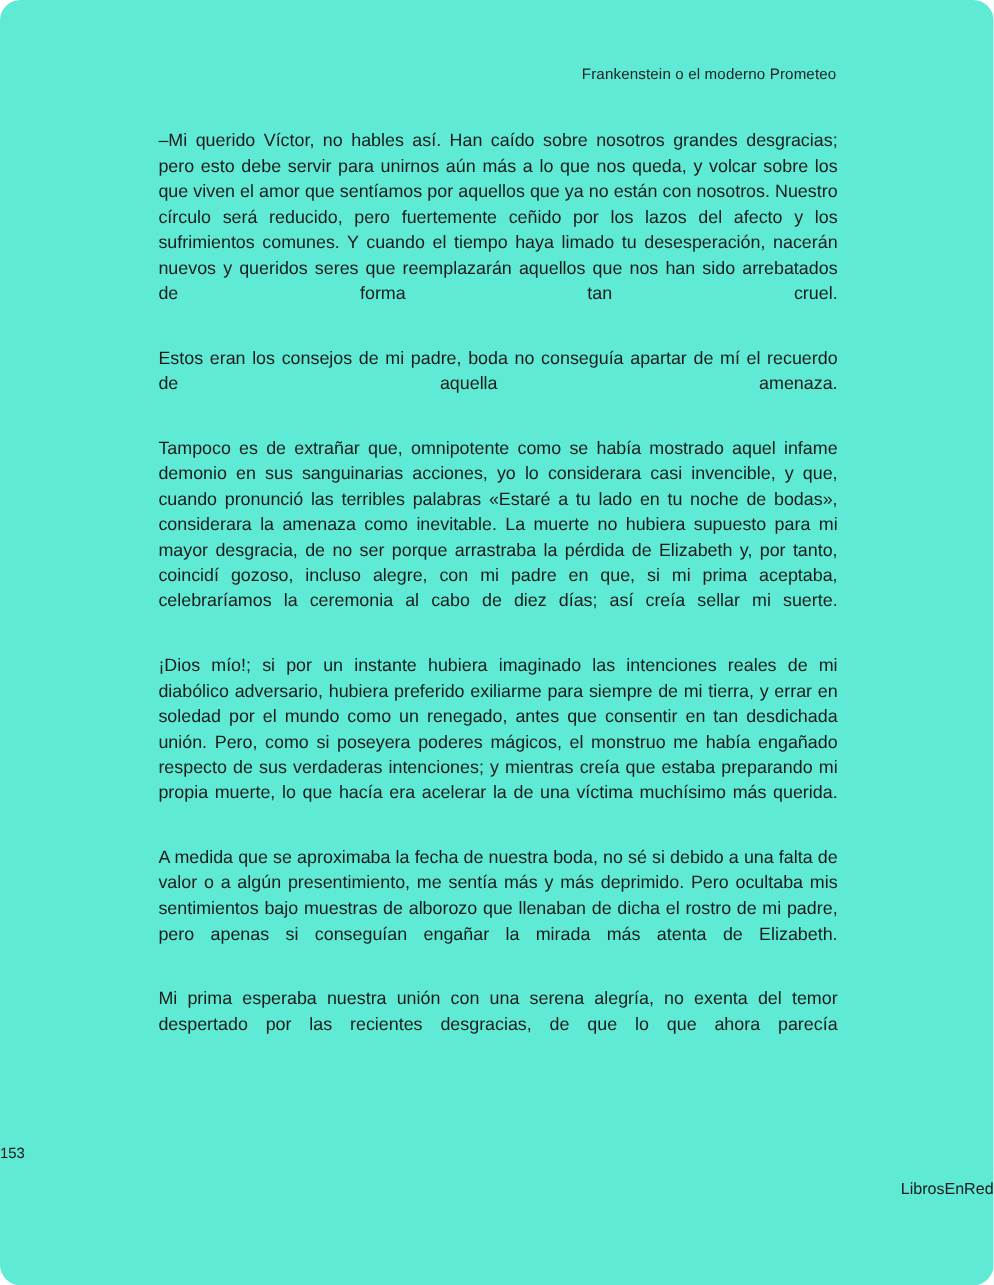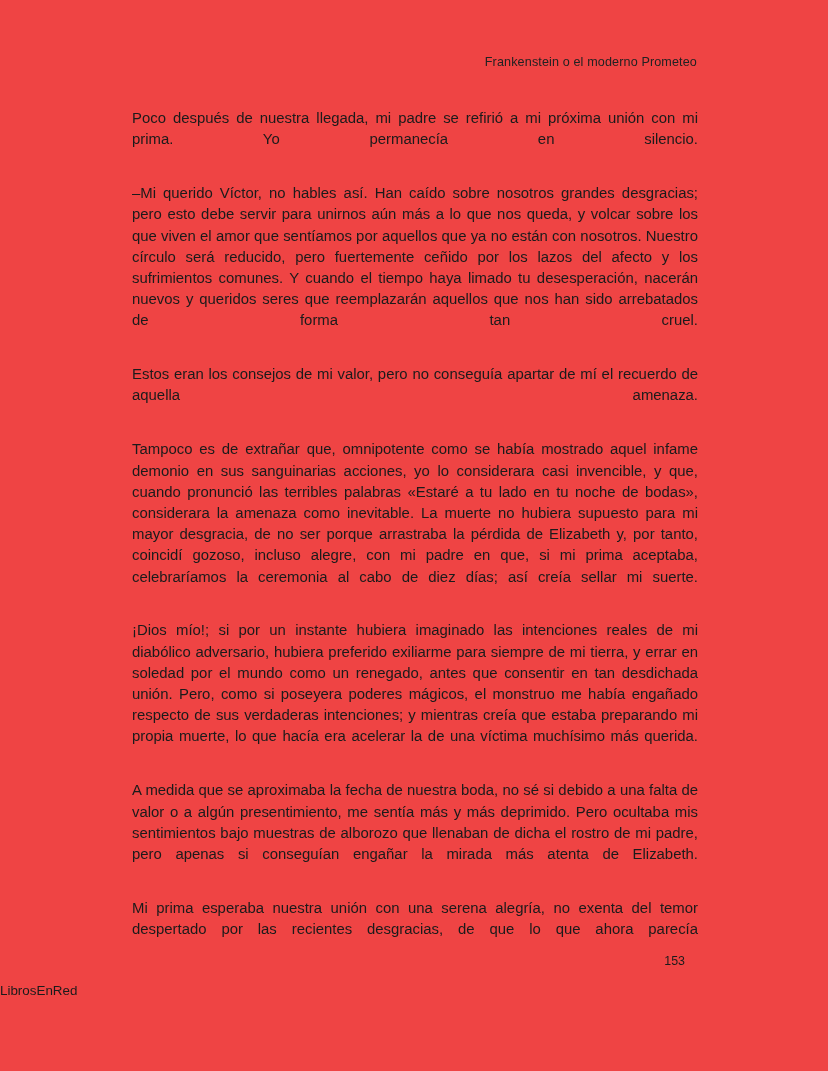--- a/index.html
+++ b/index.html
@@ -5,24 +5,25 @@
 <style>
   html, body {
     margin: 0;
     padding: 0;
     background: #ffffff;
   }
   .page {
     position: relative;
     width: 828px;
     height: 1071px;
-    background: #ef4444;
+    background: #5eead4;
     overflow: hidden;
     font-family: "Liberation Sans", "DejaVu Sans", sans-serif;
     color: #1b1b1b;
+    border-radius: 17px;
     -webkit-font-smoothing: antialiased;
   }
 
   
   .running-head {
     position: absolute;
     top: 55px;
     left: 132px;
     width: 565px;
     text-align: right;
@@ -59,45 +60,44 @@
     display: inline-block;
     width: 100%;
   }
 
   
   .folio {
     position: absolute;
     top: 954px;
     left: 0;
     width: 685px;
-    text-align: right;
+    text-align: left;
     font-size: 12.4px;
     color: #1b1b1b;
   }
   .imprint {
     position: absolute;
     top: 983px;
     left: 0;
     width: 828px;
-    text-align: left;
+    text-align: right;
     font-size: 13.4px;
     color: #1b1b1b;
   }
 </style>
 </head>
 <body>
 
 <div class="page">
 
   <div class="running-head">Frankenstein o el moderno Prometeo</div>
 
   <div class="text-column">
-    <p class="para">Poco después de nuestra llegada, mi padre se refirió a mi próxima unión con mi prima. Yo permanecía en silencio.</p>
     <p class="para">–Mi querido Víctor, no hables así. Han caído sobre nosotros grandes desgracias; pero esto debe servir para unirnos aún más a lo que nos queda, y volcar sobre los que viven el amor que sentíamos por aquellos que ya no están con nosotros. Nuestro círculo será reducido, pero fuertemente ceñido por los lazos del afecto y los sufrimientos comunes. Y cuando el tiempo haya limado tu desesperación, nacerán nuevos y queridos seres que reemplazarán aquellos que nos han sido arrebatados de forma tan cruel.</p>
-    <p class="para">Estos eran los consejos de mi valor, pero no conseguía apartar de mí el recuerdo de aquella amenaza.</p>
+    <p class="para">Estos eran los consejos de mi padre, boda no conseguía apartar de mí el recuerdo de aquella amenaza.</p>
     <p class="para">Tampoco es de extrañar que, omnipotente como se había mostrado aquel infame demonio en sus sanguinarias acciones, yo lo considerara casi invencible, y que, cuando pronunció las terribles palabras «Estaré a tu lado en tu noche de bodas», considerara la amenaza como inevitable. La muerte no hubiera supuesto para mi mayor desgracia, de no ser porque arrastraba la pérdida de Elizabeth y, por tanto, coincidí gozoso, incluso alegre, con mi padre en que, si mi prima aceptaba, celebraríamos la ceremonia al cabo de diez días; así creía sellar mi suerte.</p>
     <p class="para">¡Dios mío!; si por un instante hubiera imaginado las intenciones reales de mi diabólico adversario, hubiera preferido exiliarme para siempre de mi tierra, y errar en soledad por el mundo como un renegado, antes que consentir en tan desdichada unión. Pero, como si poseyera poderes mágicos, el monstruo me había engañado respecto de sus verdaderas intenciones; y mientras creía que estaba preparando mi propia muerte, lo que hacía era acelerar la de una víctima muchísimo más querida.</p>
     <p class="para">A medida que se aproximaba la fecha de nuestra boda, no sé si debido a una falta de valor o a algún presentimiento, me sentía más y más deprimido. Pero ocultaba mis sentimientos bajo muestras de alborozo que llenaban de dicha el rostro de mi padre, pero apenas si conseguían engañar la mirada más atenta de Elizabeth.</p>
     <p class="para">Mi prima esperaba nuestra unión con una serena alegría, no exenta del temor despertado por las recientes desgracias, de que lo que ahora parecía</p>
   </div>
 
   <div class="folio">153</div>
 
   <div class="imprint">LibrosEnRed</div>
 

